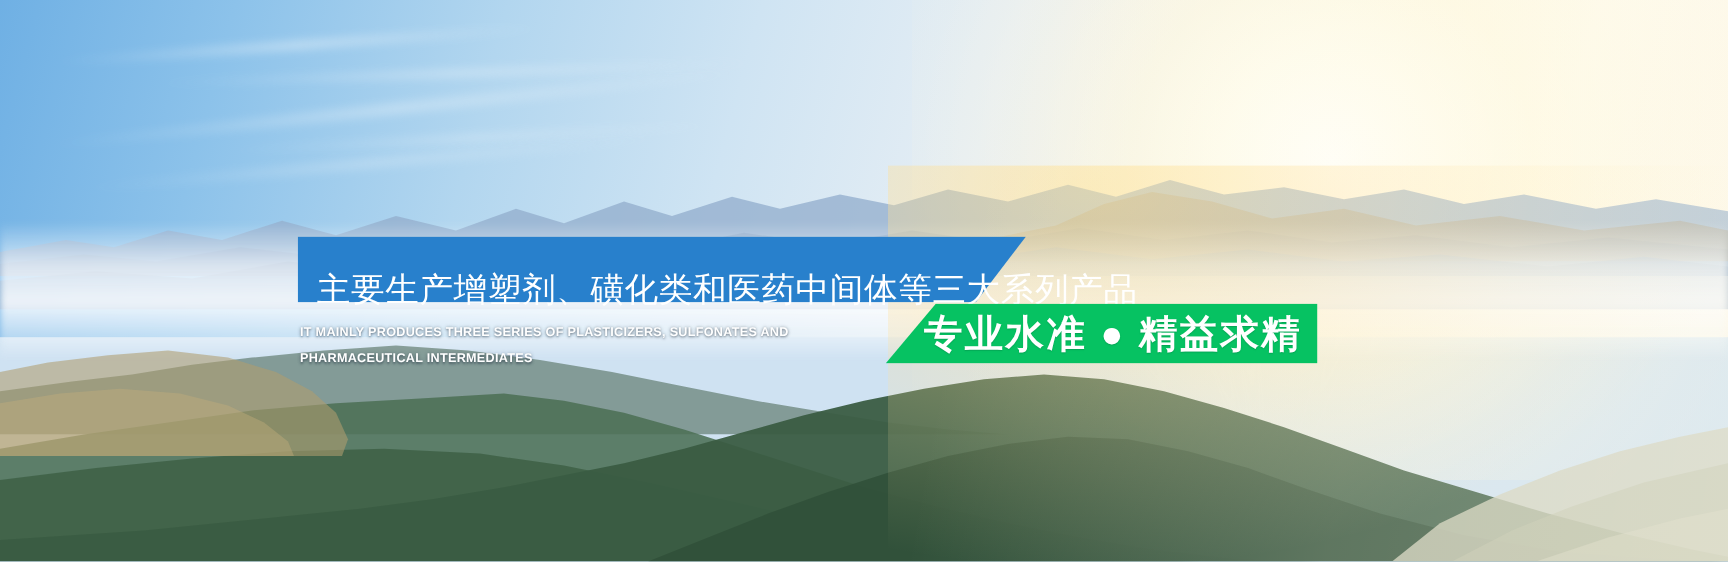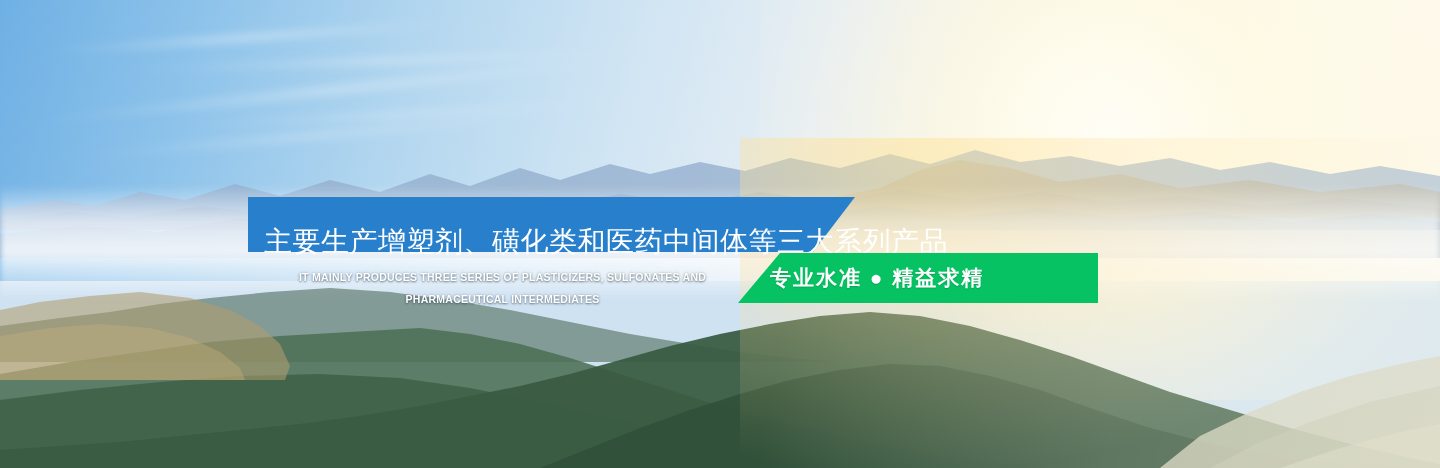--- a/index.html
+++ b/index.html
@@ -134,35 +134,34 @@
   
   .sub-en{
     position:absolute;
     left:250px; top:266px;
     width:505px;
     font-size:10.5px; font-weight:700;
     letter-spacing:.25px; line-height:22px;
     color:#ffffff;
     text-shadow:0 1px 2px rgba(40,55,70,.55), 0 0 3px rgba(40,55,70,.35);
     text-transform:uppercase;
-    text-align:center;
   }
 
   
   .green-bar{
     position:absolute;
     left:738px; top:253px;
     width:360px; height:50px;
     background:#06c262;
     clip-path:polygon(42px 0, 100% 0, 100% 100%, 0 100%);
   }
   .green-bar-text{
     position:absolute;
     left:770px; top:260px;
-    font-size:21px; font-weight:700;
+    font-size:32px; font-weight:700;
     letter-spacing:2px;
     color:#ffffff; white-space:nowrap;
     line-height:36px;
     text-shadow:0 1px 1px rgba(0,110,56,.35);
   }
 </style>
 </head>
 <body>
 
 <div class="banner-stage">

